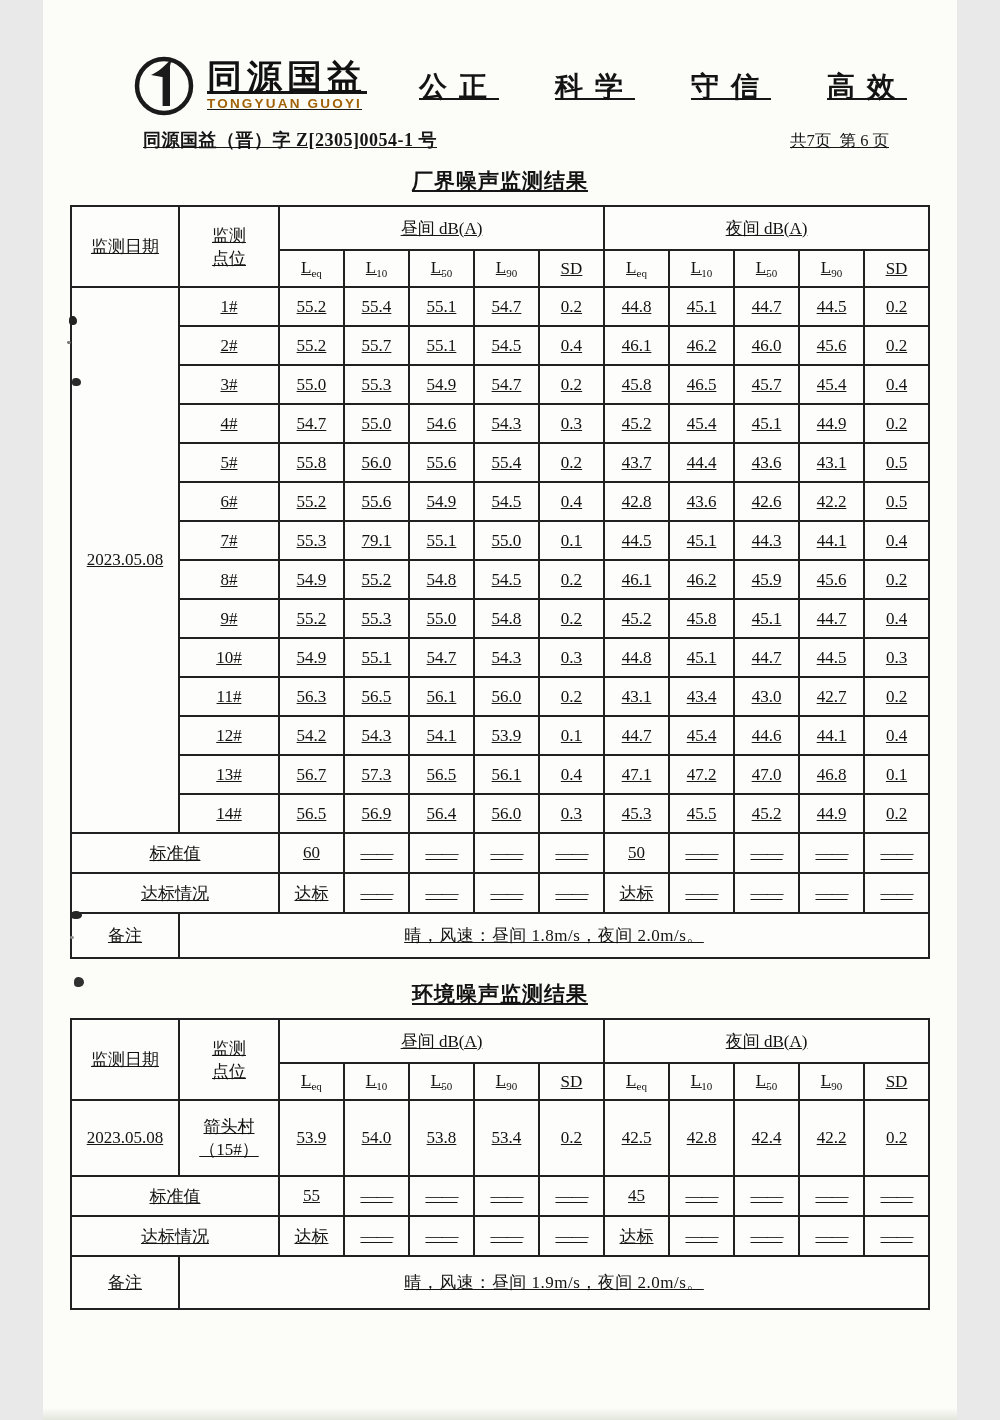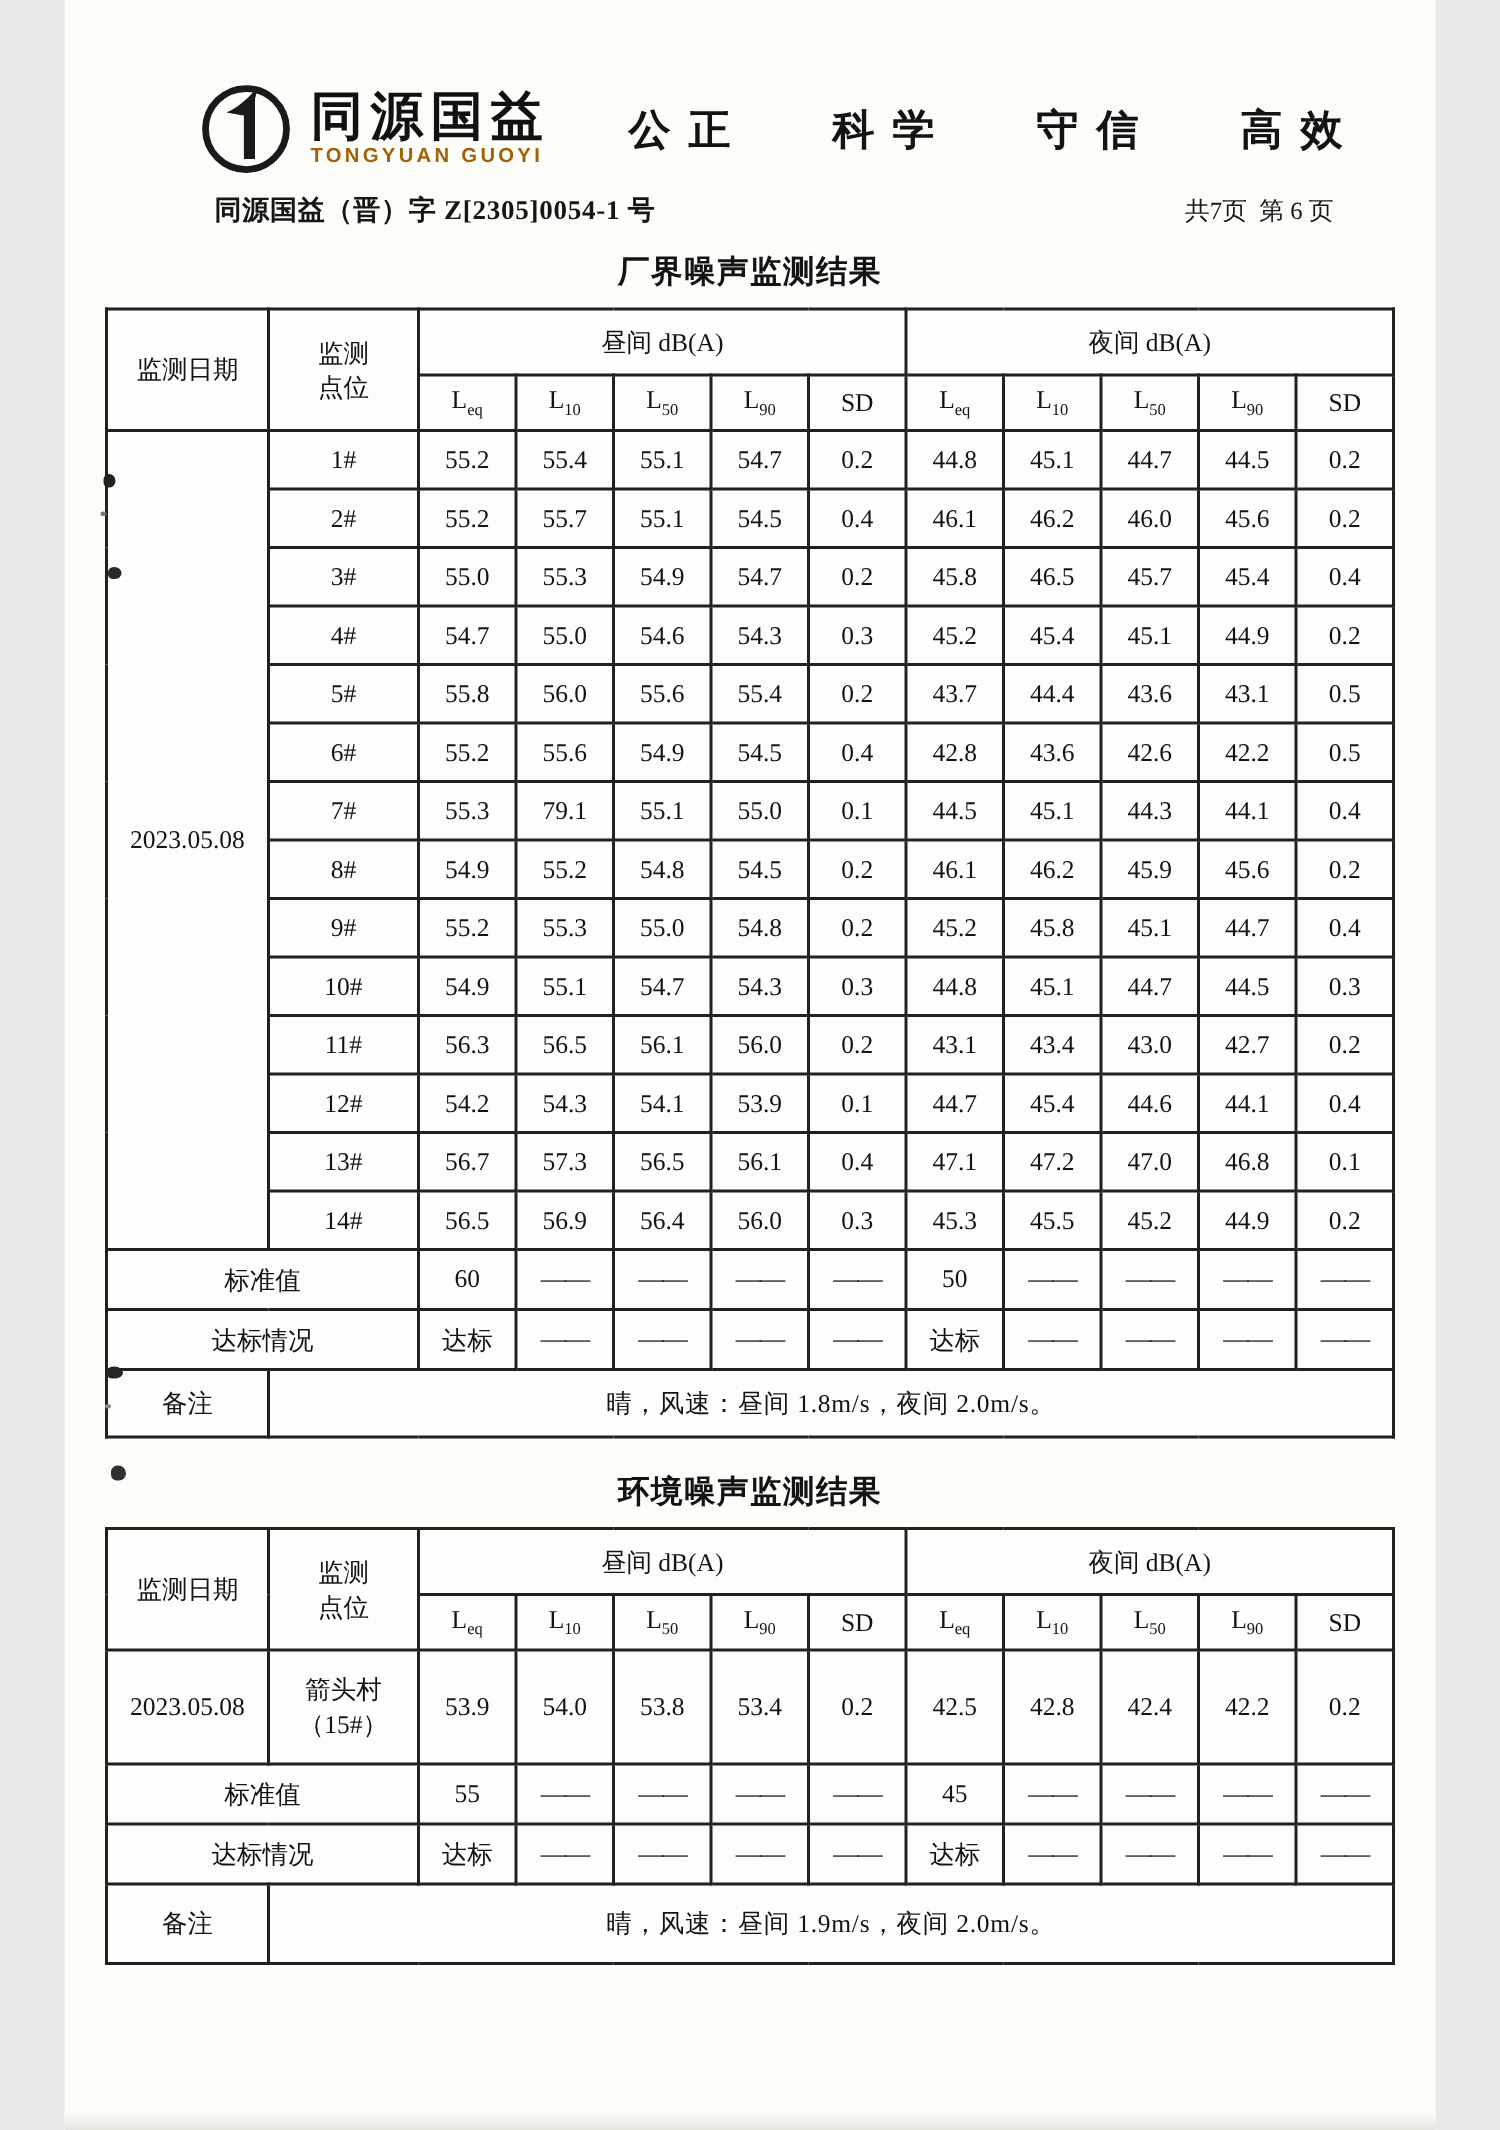--- a/index.html
+++ b/index.html
@@ -6,20 +6,21 @@
   html,body { background:#e9e9e9; }
   .page {
     position: relative;
     width: 914px;
     height: 1420px;
     margin: 0 auto;
     background: #fcfcf9;
     color: #161616;
     font-family: "Liberation Serif", serif;
     overflow: hidden;
+    text-decoration: underline;
   }
   
   .hdr {
     display: flex;
     align-items: flex-start;
     padding: 52px 0 0 88px;
   }
   .brand { display: flex; align-items: center; }
   .logo-mark { width: 66px; height: 66px; flex: 0 0 auto; }
   .logo-text { margin-left: 10px; }

